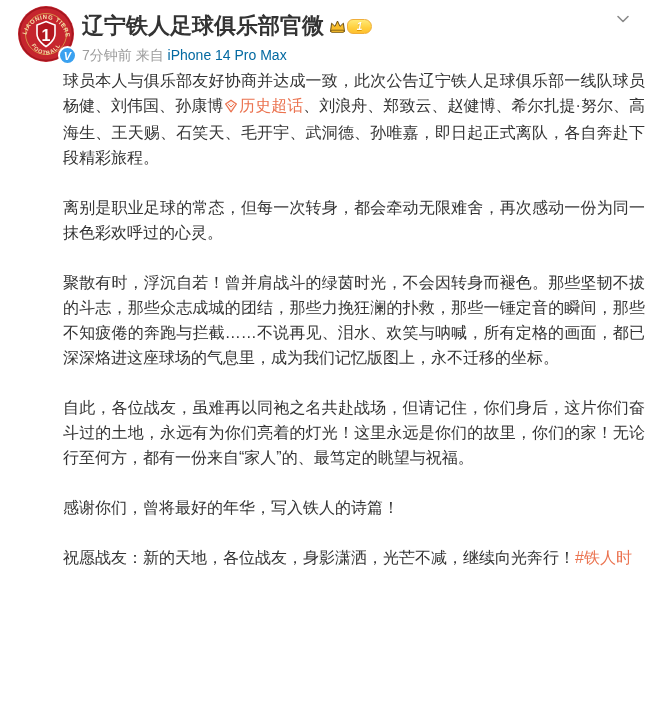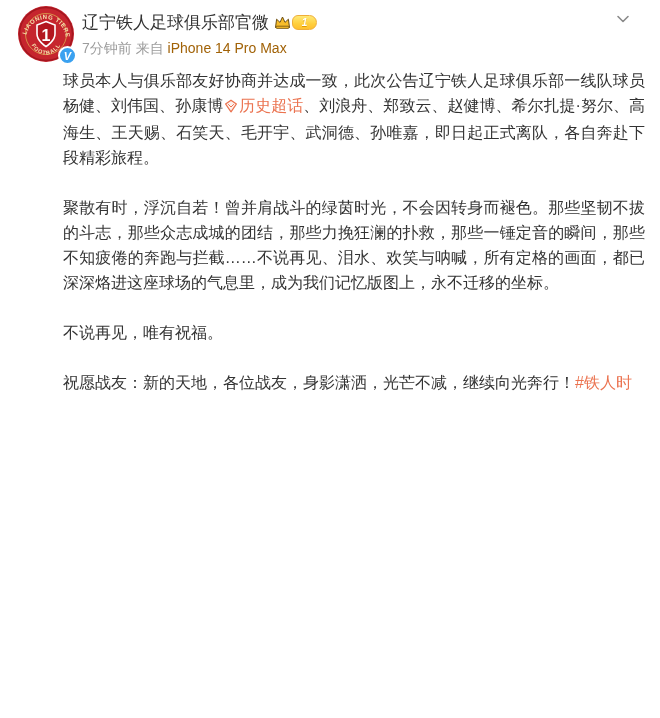--- a/index.html
+++ b/index.html
@@ -25,36 +25,36 @@
     background: #3aa1f0;
     border: 2px solid #ffffff;
     border-radius: 50%;
     color: #ffffff;
     font-size: 11px; font-weight: 700; font-style: italic;
     display: flex; align-items: center; justify-content: center;
   }
   .header-main { position: absolute; left: 82px; top: 11px; }
   .username-row { display: flex; align-items: center; gap: 5px; }
   .username {
-    font-size: 17px; font-weight: 400; color: #333333;
+    font-size: 22px; font-weight: 700; color: #333333;
     cursor: pointer; white-space: nowrap;
   }
   .vip-badge { display: inline-flex; align-items: center; gap: 1px; cursor: pointer; }
   .vip-badge svg { display: block; }
   .vip-pill {
     display: inline-block; min-width: 25px; height: 15px;
     background: linear-gradient(180deg, #ffe976 0%, #ffcf3e 60%, #ffc02e 100%);
     border: 1px solid #efae3a;
     border-radius: 8px 10px 10px 8px;
     font-size: 10px; font-style: italic; font-weight: 700;
     color: #ffffff; text-align: center; line-height: 13px;
     text-shadow: 0 1px 0 #e09a00;
   }
   .meta { margin-top: 6px; font-size: 14px; color: #9c9c9c; white-space: nowrap; }
-  .meta .src-link { color: #a16207; text-decoration: none; cursor: pointer; }
+  .meta .src-link { color: #0369a1; text-decoration: none; cursor: pointer; }
   .chevron {
     position: absolute; right: 28px; top: 10px;
     width: 18px; height: 18px; cursor: pointer;
     display: flex; align-items: center; justify-content: center;
   }
 
   
   .content {
     padding: 6px 15px 0 63px;
     font-size: 16px;
@@ -121,24 +121,26 @@
     </div>
   </div>
 
   <div class="content">
 
     <p><span>球员本人与俱乐部友好协商并达成一致，此次公告辽宁铁人足球俱乐部一线队球员杨健、刘伟国、孙康博</span><a class="topic-link"><span class="gem-icon"><svg width="14" height="14" viewBox="0 0 14 14">
               <path d="M7 1.2 L12.4 5 L7 12.8 L1.6 5 Z" fill="#fdf0ec" stroke="#eb7350" stroke-width="1.3" stroke-linejoin="round"></path>
               <path d="M4.2 5.2 L7 8 L9.8 5.2" fill="none" stroke="#eb7350" stroke-width="1"></path>
             </svg></span><span>历史超话</span></a><span>、刘浪舟、郑致云、赵健博、希尔扎提·努尔、高海生、王天赐、石笑天、毛开宇、武洞德、孙唯嘉，即日起正式离队，各自奔赴下段精彩旅程。</span></p>
 
+    <p>离别是职业足球的常态，但每一次转身，都会牵动无限难舍，再次感动一份为同一抹色彩欢呼过的心灵。</p>
 
 
     <p>聚散有时，浮沉自若！曾并肩战斗的绿茵时光，不会因转身而褪色。那些坚韧不拔的斗志，那些众志成城的团结，那些力挽狂澜的扑救，那些一锤定音的瞬间，那些不知疲倦的奔跑与拦截……不说再见、泪水、欢笑与呐喊，所有定格的画面，都已深深烙进这座球场的气息里，成为我们记忆版图上，永不迁移的坐标。</p>
 
+    <p>自此，各位战友，虽难再以同袍之名共赴战场，但请记住，你们身后，这片你们奋斗过的土地，永远有为你们亮着的灯光！这里永远是你们的故里，你们的家！无论行至何方，都有一份来自“家人”的、最笃定的眺望与祝福。</p>
 
+    <p>感谢你们，曾将最好的年华，写入铁人的诗篇！</p>
 
-    <p>不说再见，唯有祝福。</p>
 
     <p><span>祝愿战友：新的天地，各位战友，身影潇洒，光芒不减，继续向光奔行！</span><a class="hashtag">#铁人时</a></p>
 
   </div>
 </div>
 
 </body></html>

